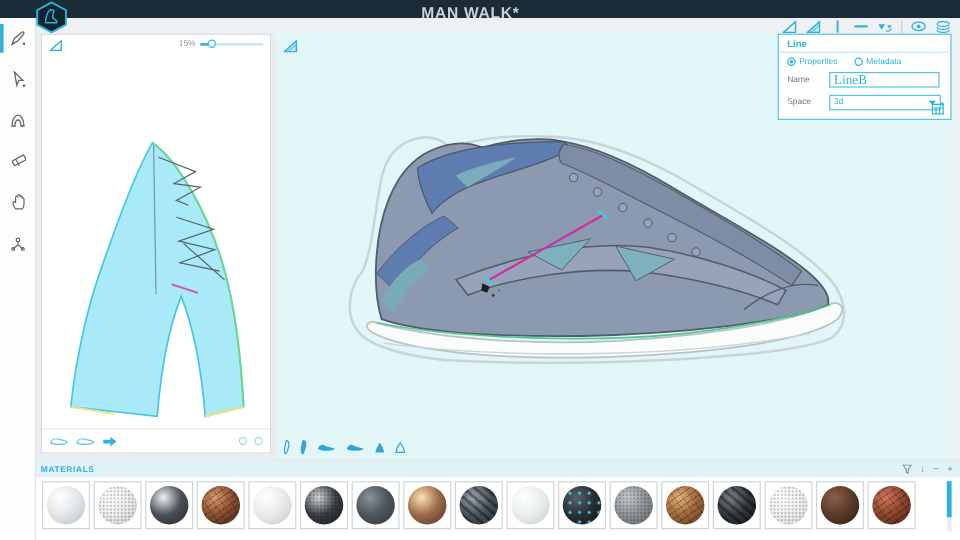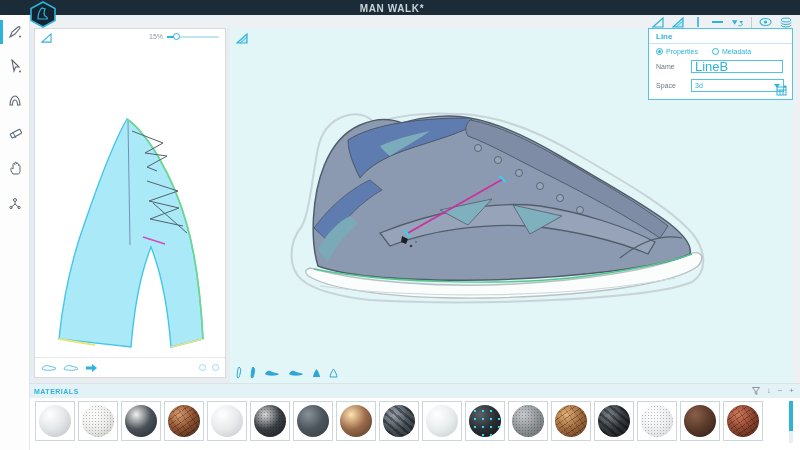--- a/index.html
+++ b/index.html
@@ -2,21 +2,21 @@
 <html><head>
 <meta charset="utf-8">
 <style>
   * { margin:0; padding:0; box-sizing:border-box; }
   html,body { width:800px; height:450px; overflow:hidden; }
   body { font-family:"Liberation Sans", sans-serif; background:#e9edf0; }
   .app { position:relative; width:800px; height:450px; background:#e9edf0; }
 
   
   .topbar { position:absolute; left:0; top:0; width:800px; height:15px; background:#1c2b38; z-index:6; }
-  .topbar-title { position:absolute; left:0; right:16px; top:3px; text-align:center; font-size:10px; font-weight:bold; color:#c9d4da; letter-spacing:.6px; }
+  .topbar-title { position:absolute; left:0; right:16px; top:3px; text-align:center; font-size:13px; font-weight:bold; color:#c9d4da; letter-spacing:.6px; }
   .logo { position:absolute; left:28px; top:1px; width:30px; height:27px; z-index:7; }
 
   
   .subbar { position:absolute; left:0; top:15px; width:800px; height:13px; background:#edf1f3; }
   .top-tools { position:absolute; top:15px; right:8px; height:14px; display:flex; align-items:center; gap:7px; z-index:8; }
   .top-tools .sep { width:1px; height:11px; background:#c3ced4; }
   .tool-ic { width:13px; height:12px; display:flex; align-items:center; justify-content:center; cursor:pointer; }
 
   
   .left-toolbar { position:absolute; left:0; top:15px; width:30px; height:435px; background:#fdfdfe; border-right:1px solid #e0e5e8; z-index:5; }
@@ -44,21 +44,21 @@
   
   .line-panel { position:absolute; left:648px; top:28px; width:145px; height:72px; background:#ffffff; border:1px solid #53c3e3; z-index:9; }
   .lp-title { padding:3px 7px 2px; font-size:8px; font-weight:bold; color:#2fb3d9; border-bottom:1px solid #bfe7f3; }
   .lp-tabs { display:flex; gap:14px; padding:4px 7px 2px; align-items:center; }
   .lp-tab { display:flex; align-items:center; gap:3px; cursor:pointer; }
   .lp-tab span { font-size:7px; color:#2fb3d9; }
   .radio { width:7px; height:7px; border:1px solid #2fb3d9; border-radius:50%; position:relative; }
   .radio.checked::after { content:""; position:absolute; left:1px; top:1px; width:3px; height:3px; border-radius:50%; background:#2fb3d9; }
   .lp-row { position:relative; height:17px; margin:2px 7px 0; }
   .lp-label { position:absolute; left:0; top:4px; font-size:7px; color:#6b7a83; }
-  .lp-input { position:absolute; left:35px; right:2px; top:1px; height:13px; border:1px solid #53c3e3; font-size:13px; color:#2fb3d9; padding:0 3px; font-family:Liberation Sans, sans-serif; background:#fff; }
+  .lp-input { position:absolute; left:35px; right:2px; top:1px; height:13px; border:1px solid #53c3e3; font-size:11px; color:#2fb3d9; padding:0 3px; font-family:Liberation Serif, serif; background:#fff; }
   .lp-select { position:absolute; left:35px; right:1px; top:1px; height:13px; border:1px solid #53c3e3; font-size:7px; color:#2fb3d9; padding:2px 3px; background:#fff; cursor:pointer; }
   .lp-caret { position:absolute; right:3px; top:4px; width:0; height:0; border-left:3.5px solid transparent; border-right:3.5px solid transparent; border-top:4px solid #2fb3d9; }
   .lp-tableadd { position:absolute; right:4px; bottom:3px; cursor:pointer; }
 
   
   .materials { position:absolute; left:28px; top:383px; width:772px; height:67px; background:#ffffff; border-top:1px solid #d8e4e9; }
   .mat-head { position:absolute; left:0; top:0; width:100%; height:14px; background:#e3f2f7; display:flex; align-items:center; padding:0 6px; }
   .mat-title { font-size:7px; font-weight:bold; color:#2fb3d9; letter-spacing:.5px; }
   .mat-head-icons { margin-left:auto; display:flex; gap:7px; align-items:center; }
   .mat-head-icons .mi { font-size:8px; color:#7d8c94; line-height:8px; cursor:pointer; }

